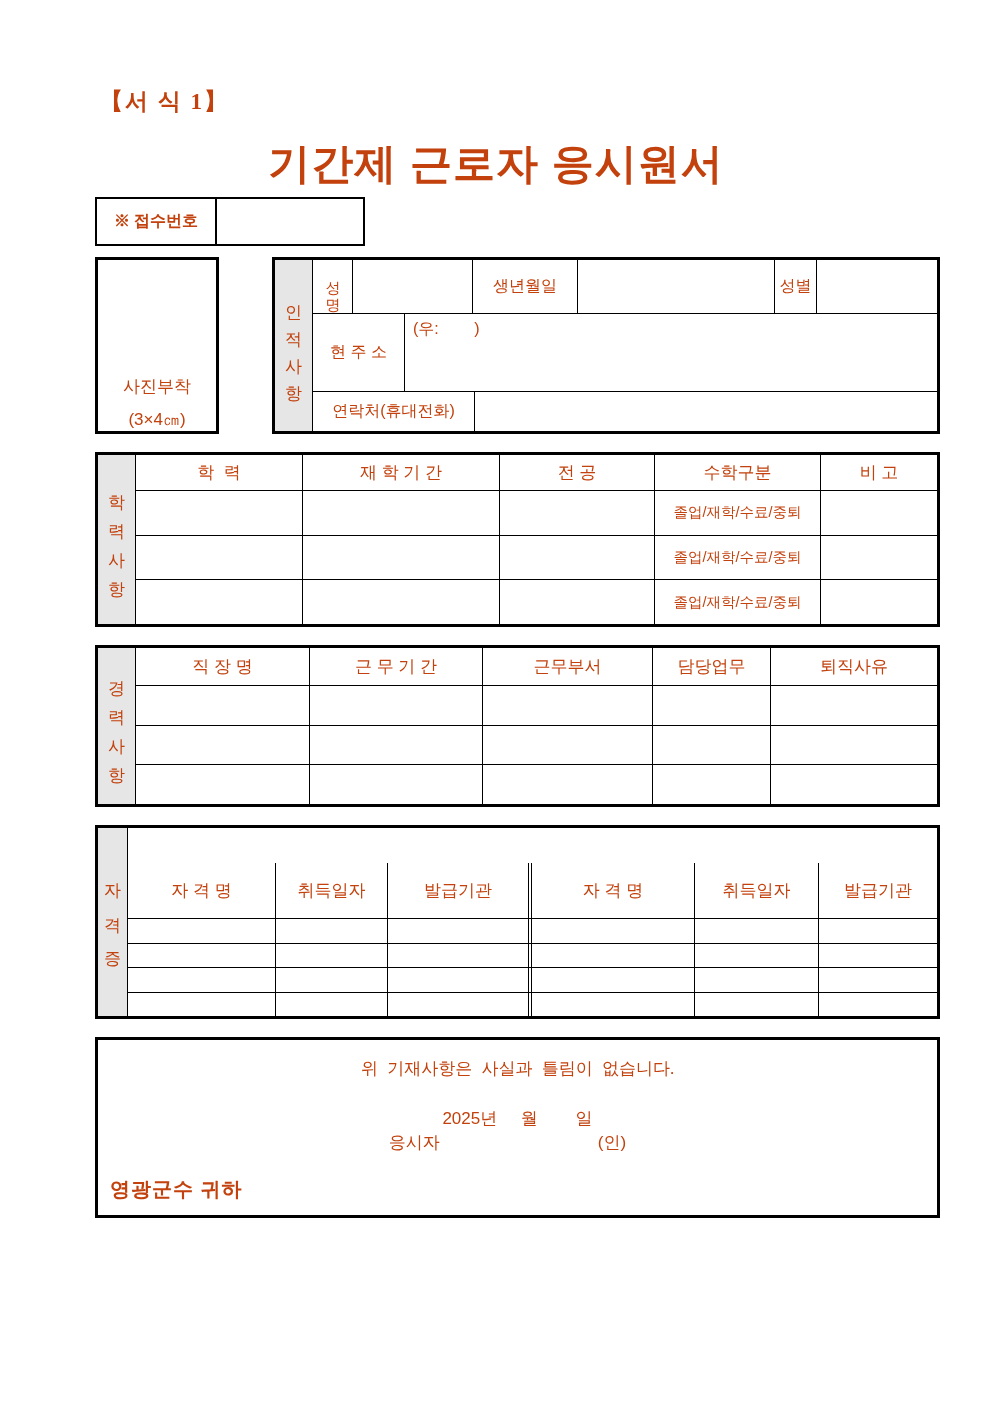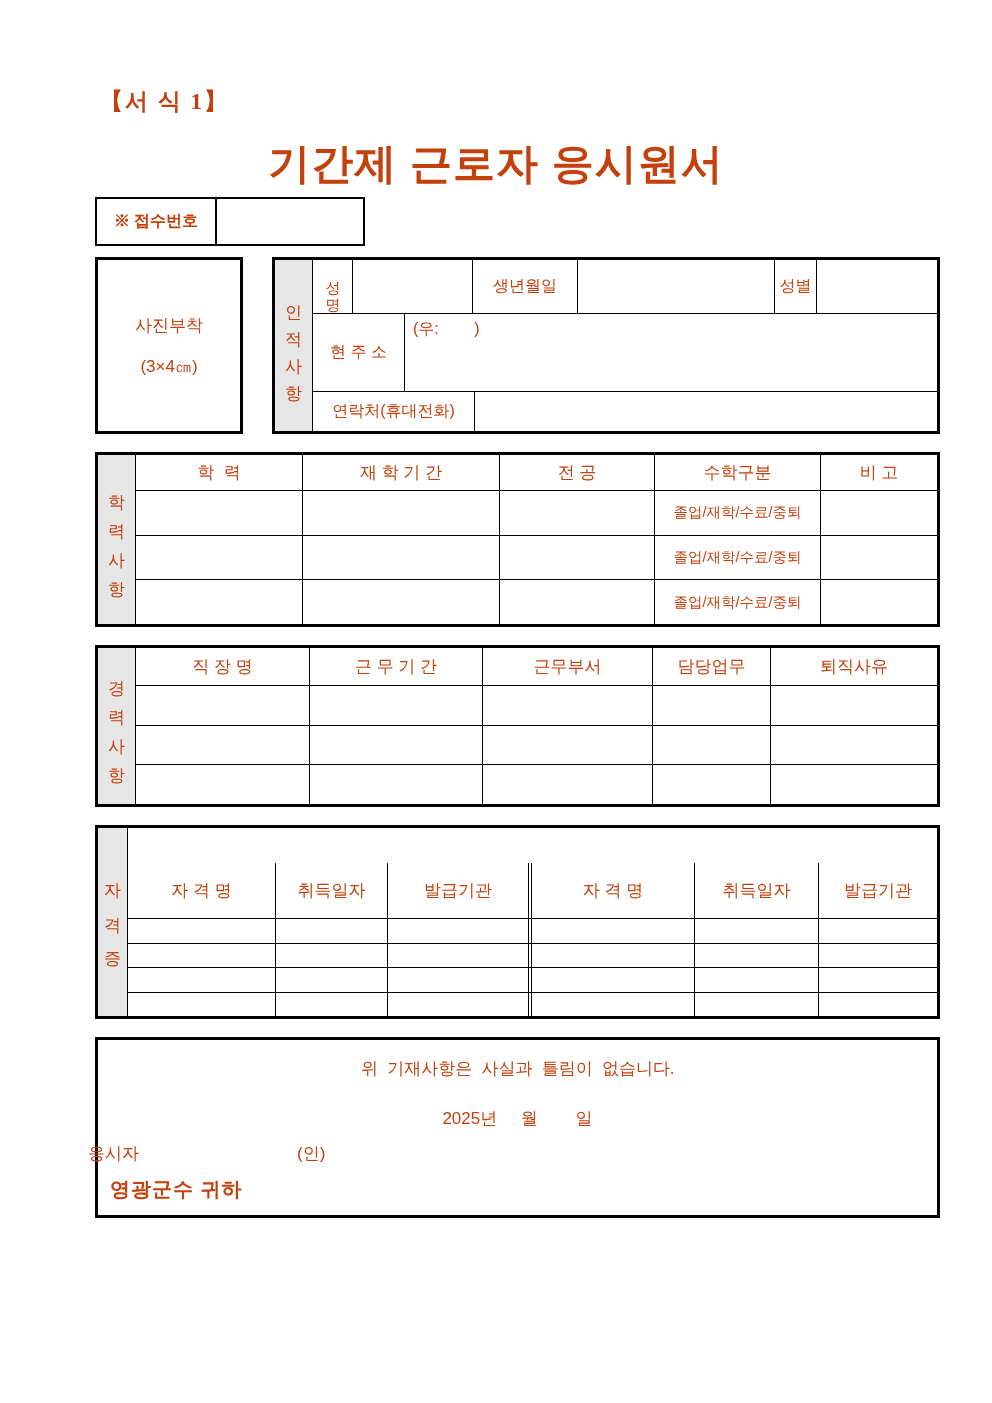--- a/index.html
+++ b/index.html
@@ -35,24 +35,24 @@
   .receipt-box .label {
     width: 120px; border-right: 2px solid #000;
     display: flex; align-items: center; justify-content: center;
     font-size: 16px; font-weight: 700;
   }
   .receipt-box .value { flex: 1; }
 
   
   .photo-box {
     position: absolute; left: 95px; top: 257px;
-    width: 148px; height: 177px;
+    width: 124px; height: 177px;
     border: 3px solid #000;
-    display: flex; flex-direction: column; align-items: center; justify-content: center;
-    gap: 18px; font-size: 17px;
+    display: flex; flex-direction: column; align-items: center; justify-content: flex-end;
+    gap: 10px; font-size: 17px;
   }
 
   
   .vlabel {
     background: #e6e6e6; border-right: 1px solid #000;
     display: flex; align-items: center; justify-content: center;
     writing-mode: vertical-rl; text-orientation: upright;
     font-size: 17px;
   }
   .cellc { display: flex; align-items: center; justify-content: center; white-space: pre; }
@@ -115,21 +115,21 @@
   .certs .g-row > div:nth-child(4) { border-left: 4px double #000; }
 
   
   .declaration {
     position: absolute; left: 95px; top: 1037px;
     width: 845px; height: 181px;
     border: 3px solid #000; font-size: 17px;
   }
   .decl-statement { margin-top: 17px; text-align: center; word-spacing: 5px; font-family: Liberation Serif, serif; }
   .decl-date { margin-top: 27px; text-align: center; white-space: pre; }
-  .decl-applicant { margin-top: 12px; display: flex; }
+  .decl-applicant { margin-top: 1px; display: flex; justify-content: center; }
   .decl-applicant .seal { margin-left: 158px; }
   .decl-applicant { transform: translateX(-10px); }
   .decl-recipient {
     position: absolute; left: 12px; bottom: 12px;
     font-size: 20px; font-weight: 700; letter-spacing: 1px;
   }
 </style>
 </head>
 <body>
 

